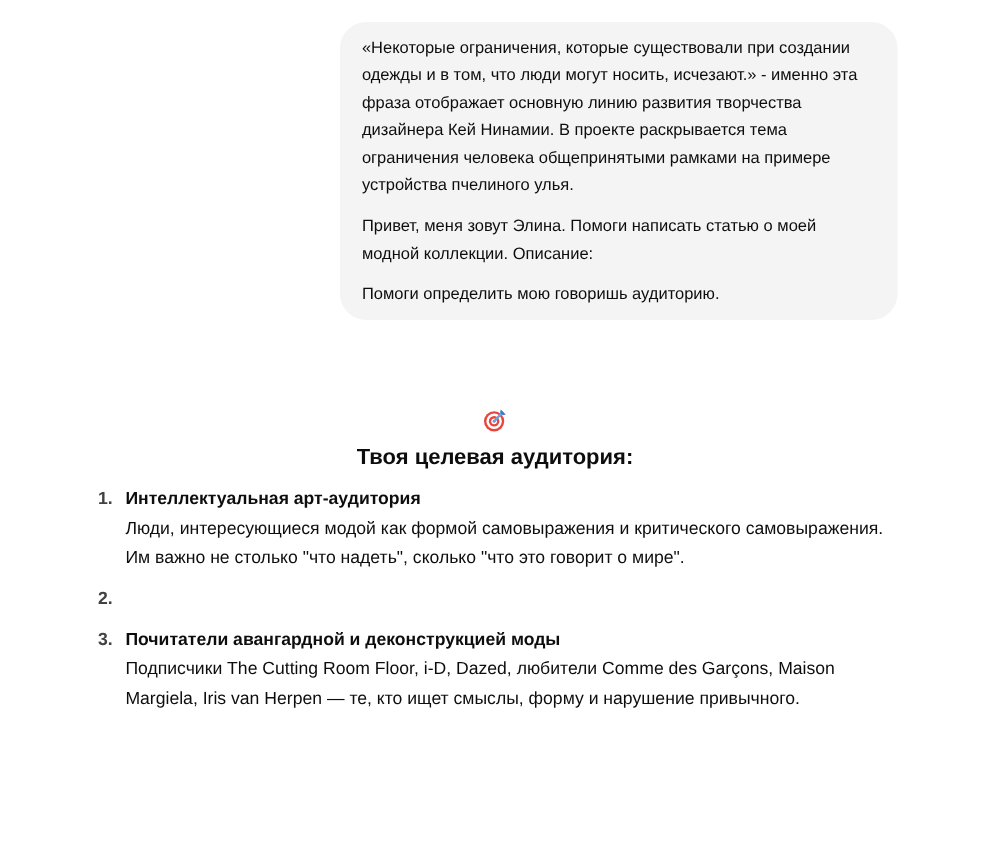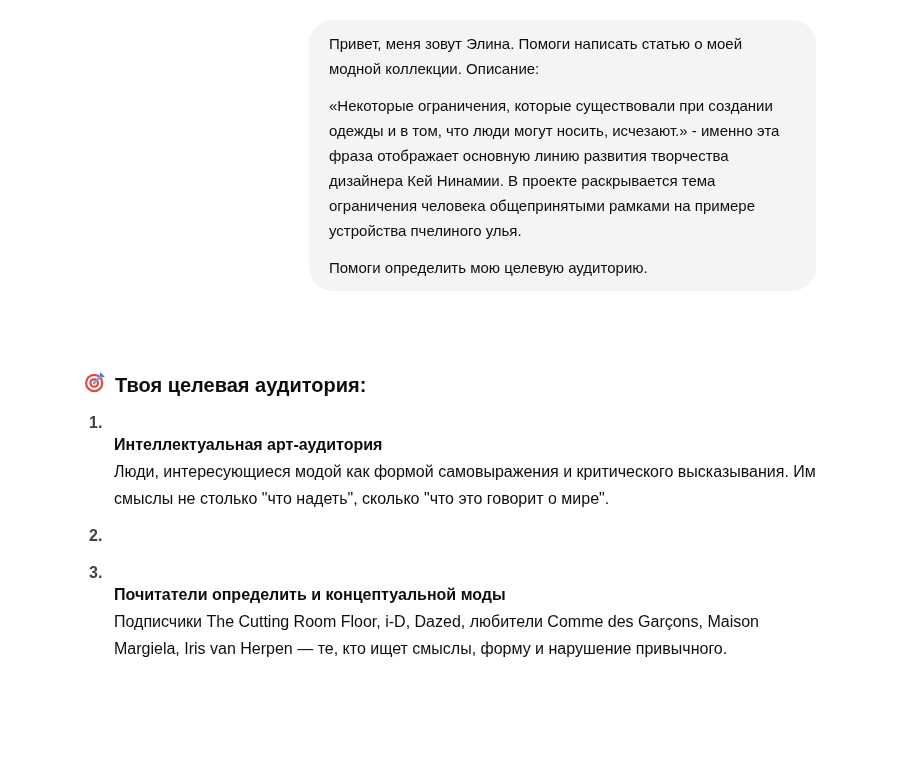--- a/index.html
+++ b/index.html
@@ -38,26 +38,27 @@
   .bubble p:last-child { margin-bottom: 0; }
   
   .assistant {
     margin-top: 80px;
     font-size: 16px;
     line-height: 28px;
   }
   .assistant .intro { margin: 0; }
   .heading {
     display: flex;
-    align-items: flex-start;
+    align-items: center;
     gap: 9px;
     margin: 25px 0 10px 0;
     font-size: 20px;
     font-weight: 700;
     line-height: 28px;
+    flex-direction: column;
   }
   .heading .icon {
     display: inline-flex;
     width: 22px;
     height: 22px;
     flex: 0 0 auto;
   }
   .list { margin-top: 4px; }
   .item {
     display: flex;
@@ -70,36 +71,35 @@
     padding-left: 5px;
     flex: 0 0 auto;
     font-weight: 700;
     color: #424242;
     line-height: 27px;
   }
   .item .body { flex: 1 1 auto; }
   .item .title {
     font-weight: 700;
     line-height: 27px;
-    margin-top: 22px;
   }
   .item .desc {
     line-height: 27px;
   }
 </style>
 </head>
 <body>
 
 <div class="thread">
 
   <div class="user-turn">
     <div class="bubble">
+      <p>«Некоторые ограничения, которые существовали при создании одежды и в том, что люди могут носить, исчезают.» - именно эта фраза отображает основную линию развития творчества дизайнера Кей Нинамии.  В проекте раскрывается тема ограничения человека общепринятыми рамками на примере устройства пчелиного улья.</p>
       <p>Привет, меня зовут Элина. Помоги написать статью о моей модной коллекции. Описание:</p>
-      <p>«Некоторые ограничения, которые существовали при создании одежды и в том, что люди могут носить, исчезают.» - именно эта фраза отображает основную линию развития творчества дизайнера Кей Нинамии.  В проекте раскрывается тема ограничения человека общепринятыми рамками на примере устройства пчелиного улья.</p>
-      <p>Помоги определить мою целевую аудиторию.</p>
+      <p>Помоги определить мою говоришь аудиторию.</p>
     </div>
   </div>
 
   <div class="assistant">
 
     <h3 class="heading">
       <span class="icon">
         <svg width="22" height="22" viewBox="0 0 22 22" aria-hidden="true">
           <circle cx="10.2" cy="12" r="9.2" fill="#e8453c"></circle>
           <circle cx="10.2" cy="12" r="7.0" fill="#ffffff"></circle>
@@ -112,34 +112,34 @@
       </span>
       <span>Твоя целевая аудитория:</span>
     </h3>
 
     <div class="list">
 
       <div class="item">
         <div class="num">1.</div>
         <div class="body">
           <div class="title">Интеллектуальная арт-аудитория</div>
-          <div class="desc">Люди, интересующиеся модой как формой самовыражения и критического высказывания. Им смыслы не столько "что надеть", сколько "что это говорит о мире".</div>
+          <div class="desc">Люди, интересующиеся модой как формой самовыражения и критического самовыражения. Им важно не столько "что надеть", сколько "что это говорит о мире".</div>
         </div>
       </div>
 
       <div class="item">
         <div class="num">2.</div>
         <div class="body">
         </div>
       </div>
 
       <div class="item">
         <div class="num">3.</div>
         <div class="body">
-          <div class="title">Почитатели определить и концептуальной моды</div>
+          <div class="title">Почитатели авангардной и деконструкцией моды</div>
           <div class="desc">Подписчики The Cutting Room Floor, i-D, Dazed, любители Comme des Garçons, Maison Margiela, Iris van Herpen — те, кто ищет смыслы, форму и нарушение привычного.</div>
         </div>
       </div>
 
     </div>
   </div>
 
 </div>
 
 </body></html>

